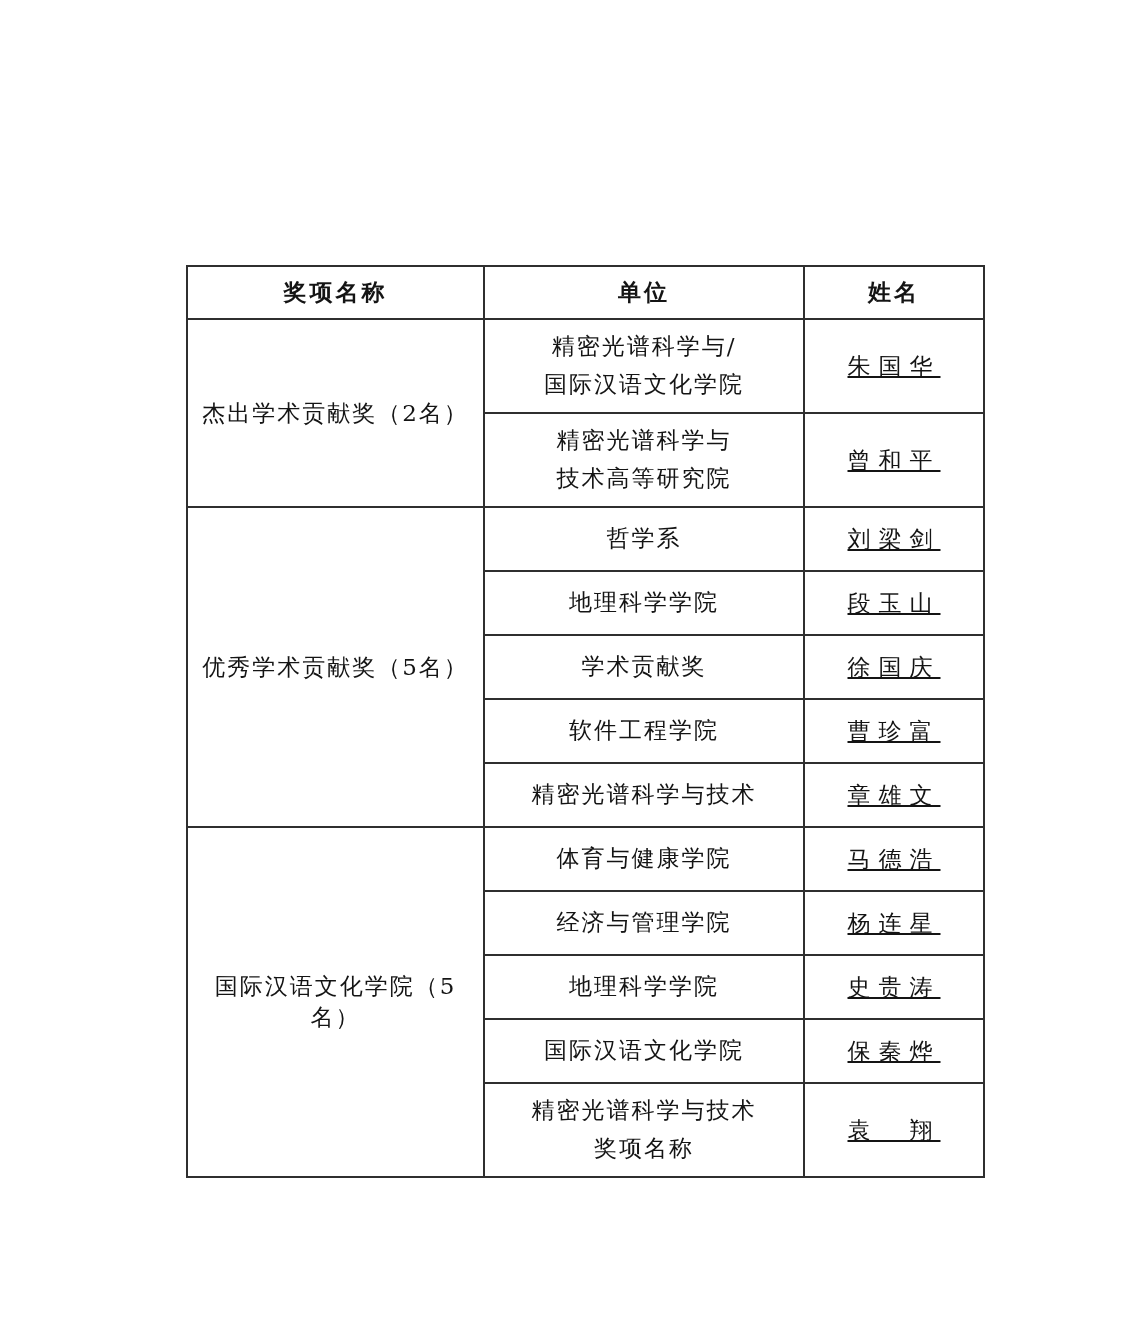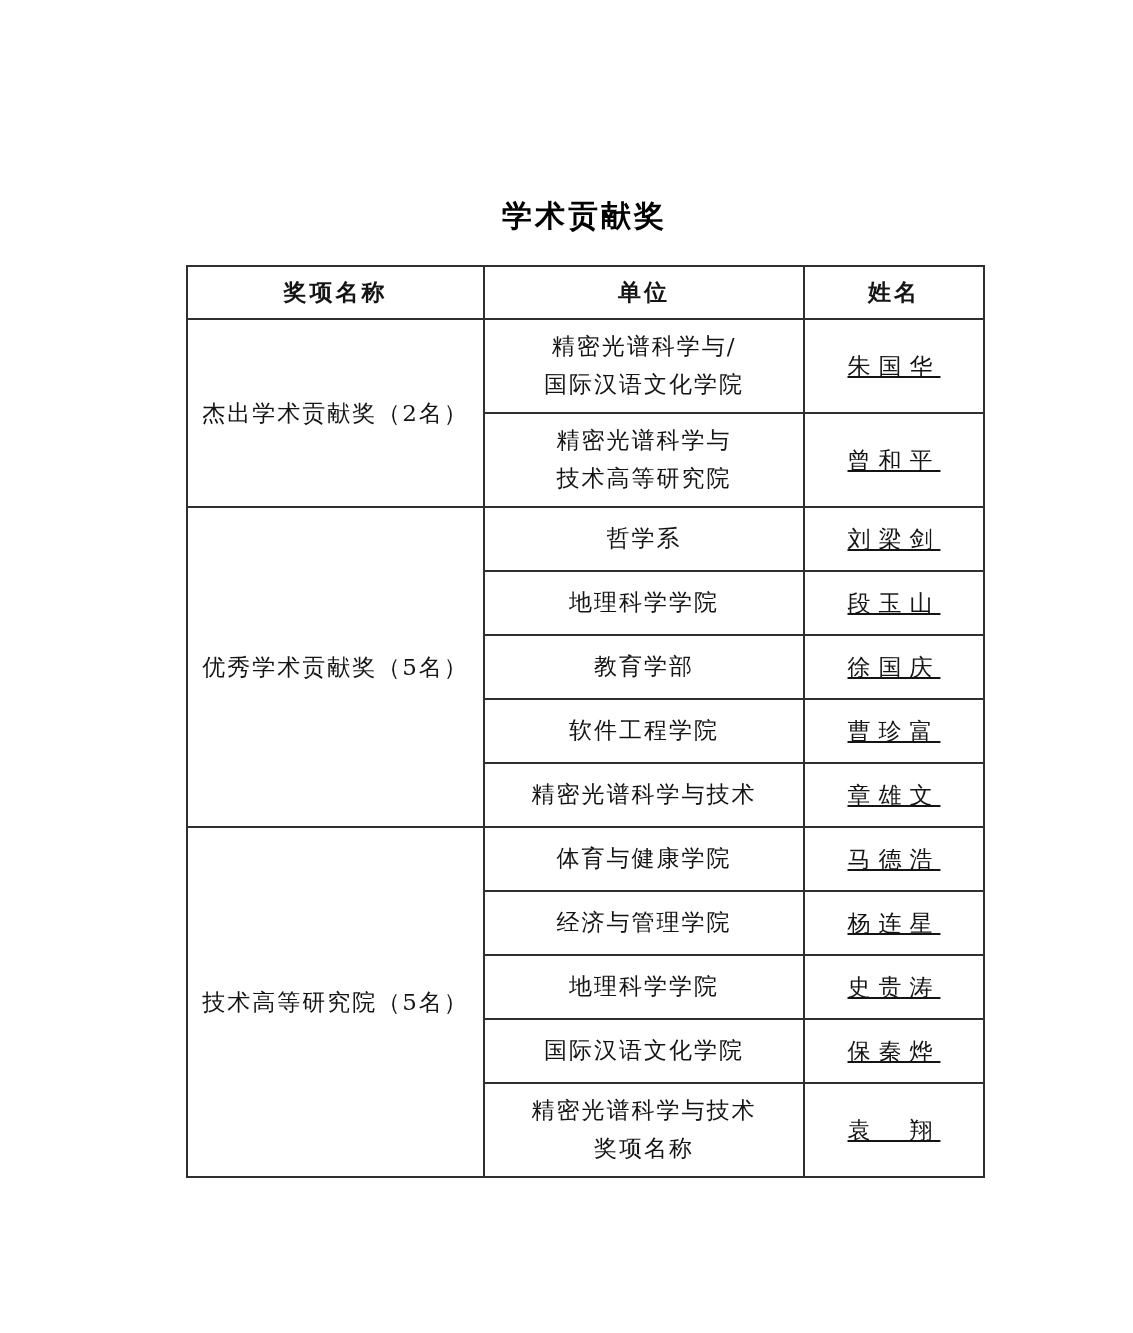--- a/index.html
+++ b/index.html
@@ -68,21 +68,20 @@
   td.award-cell {
     letter-spacing: 2px;
     margin-left: 43px;
   }
 </style>
 </head>
 <body>
 
 <div class="doc-page">
 
-  <h1 class="doc-title">学术贡献奖</h1>
 
   <table class="award-table">
     <colgroup>
       <col style="width:297px">
       <col style="width:320px">
       <col style="width:180px">
     </colgroup>
     <thead>
       <tr>
         <th>奖项名称</th>
@@ -107,34 +106,34 @@
       <tr class="row-single">
         <td class="award-cell" rowspan="5">优秀学术贡献奖（5名）</td>
         <td class="unit-cell">哲学系</td>
         <td class="name-cell">刘梁剑</td>
       </tr>
       <tr class="row-single">
         <td class="unit-cell">地理科学学院</td>
         <td class="name-cell">段玉山</td>
       </tr>
       <tr class="row-single">
-        <td class="unit-cell">教育学部</td>
+        <td class="unit-cell">学术贡献奖</td>
         <td class="name-cell">徐国庆</td>
       </tr>
       <tr class="row-single">
         <td class="unit-cell">软件工程学院</td>
         <td class="name-cell">曹珍富</td>
       </tr>
       <tr class="row-single">
         <td class="unit-cell">精密光谱科学与技术</td>
         <td class="name-cell">章雄文</td>
       </tr>
 
       <tr class="row-single">
-        <td class="award-cell" rowspan="5">技术高等研究院（5名）</td>
+        <td class="award-cell" rowspan="5">国际汉语文化学院（5名）</td>
         <td class="unit-cell">体育与健康学院</td>
         <td class="name-cell">马德浩</td>
       </tr>
       <tr class="row-single">
         <td class="unit-cell">经济与管理学院</td>
         <td class="name-cell">杨连星</td>
       </tr>
       <tr class="row-single">
         <td class="unit-cell">地理科学学院</td>
         <td class="name-cell">史贵涛</td>

